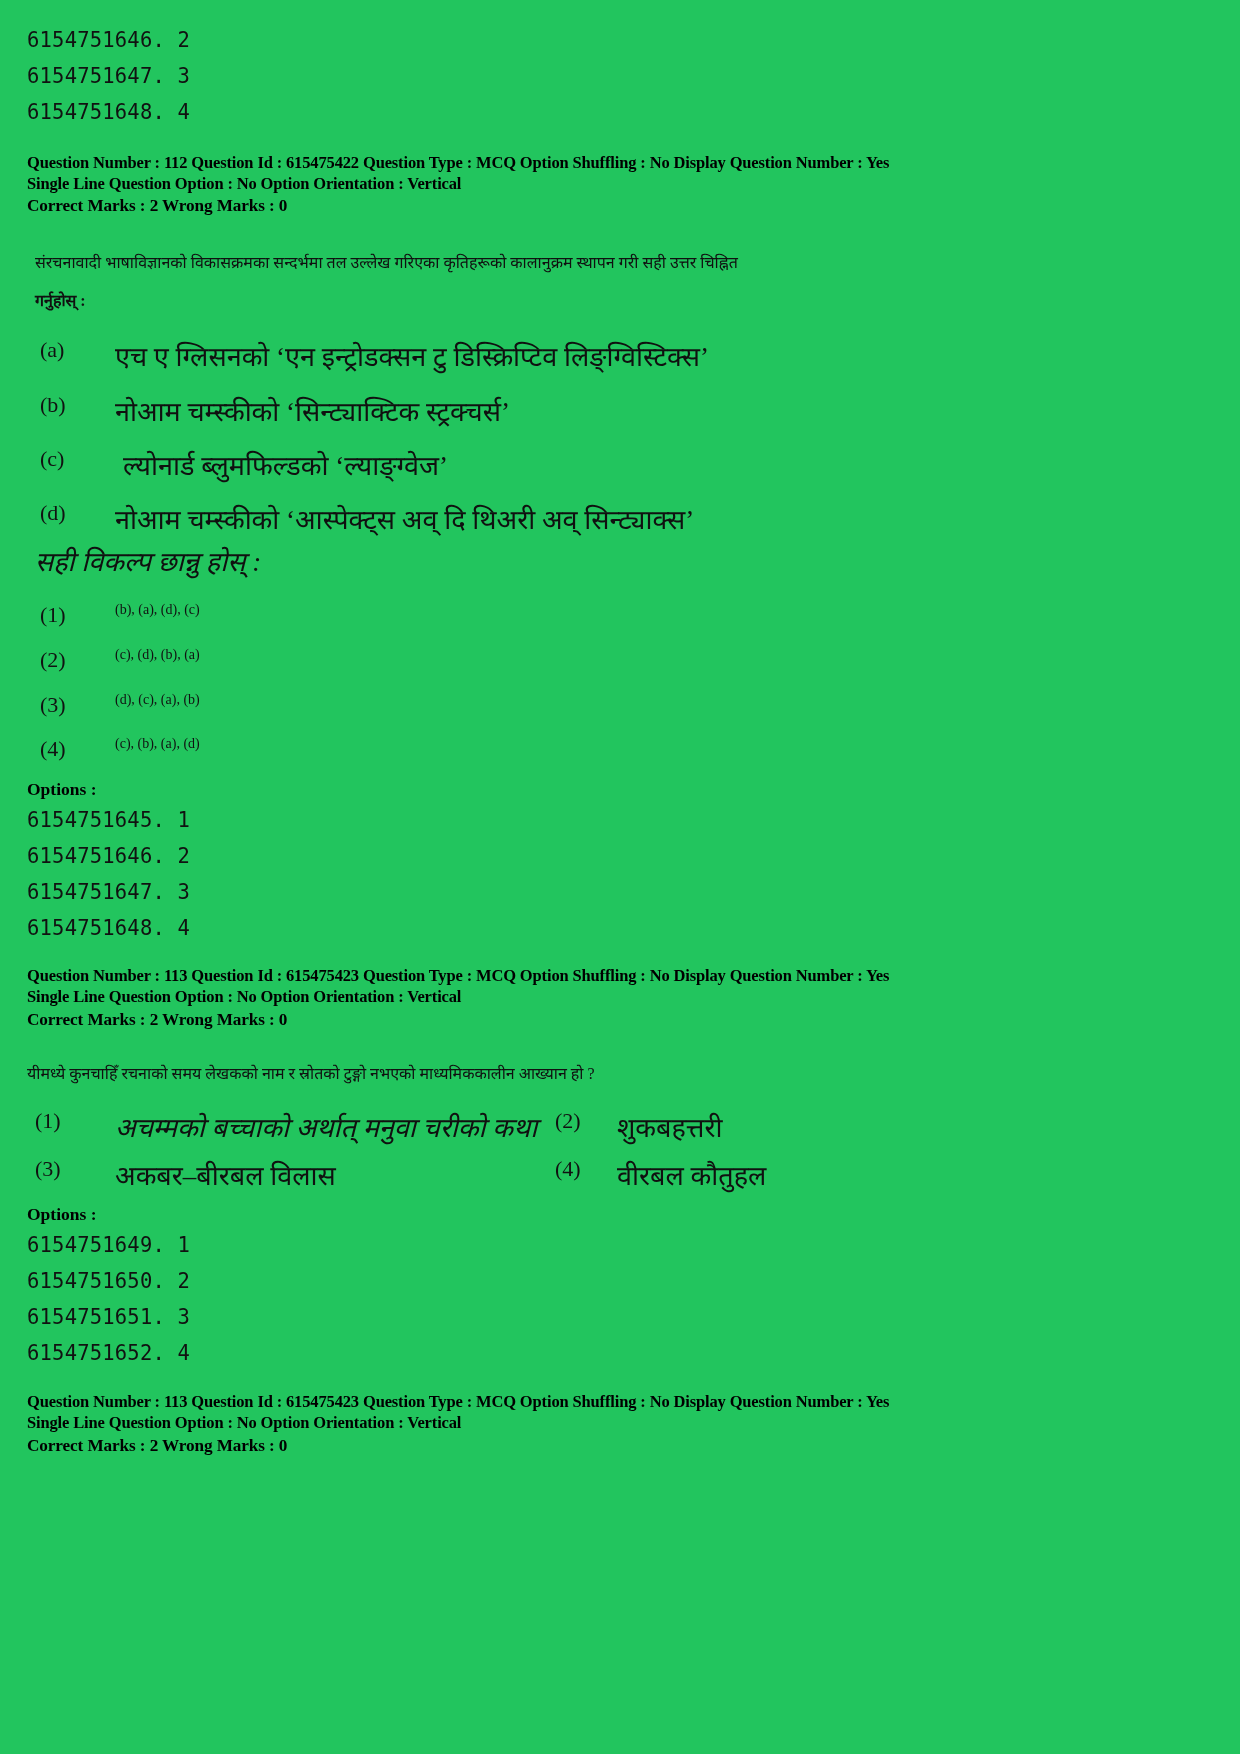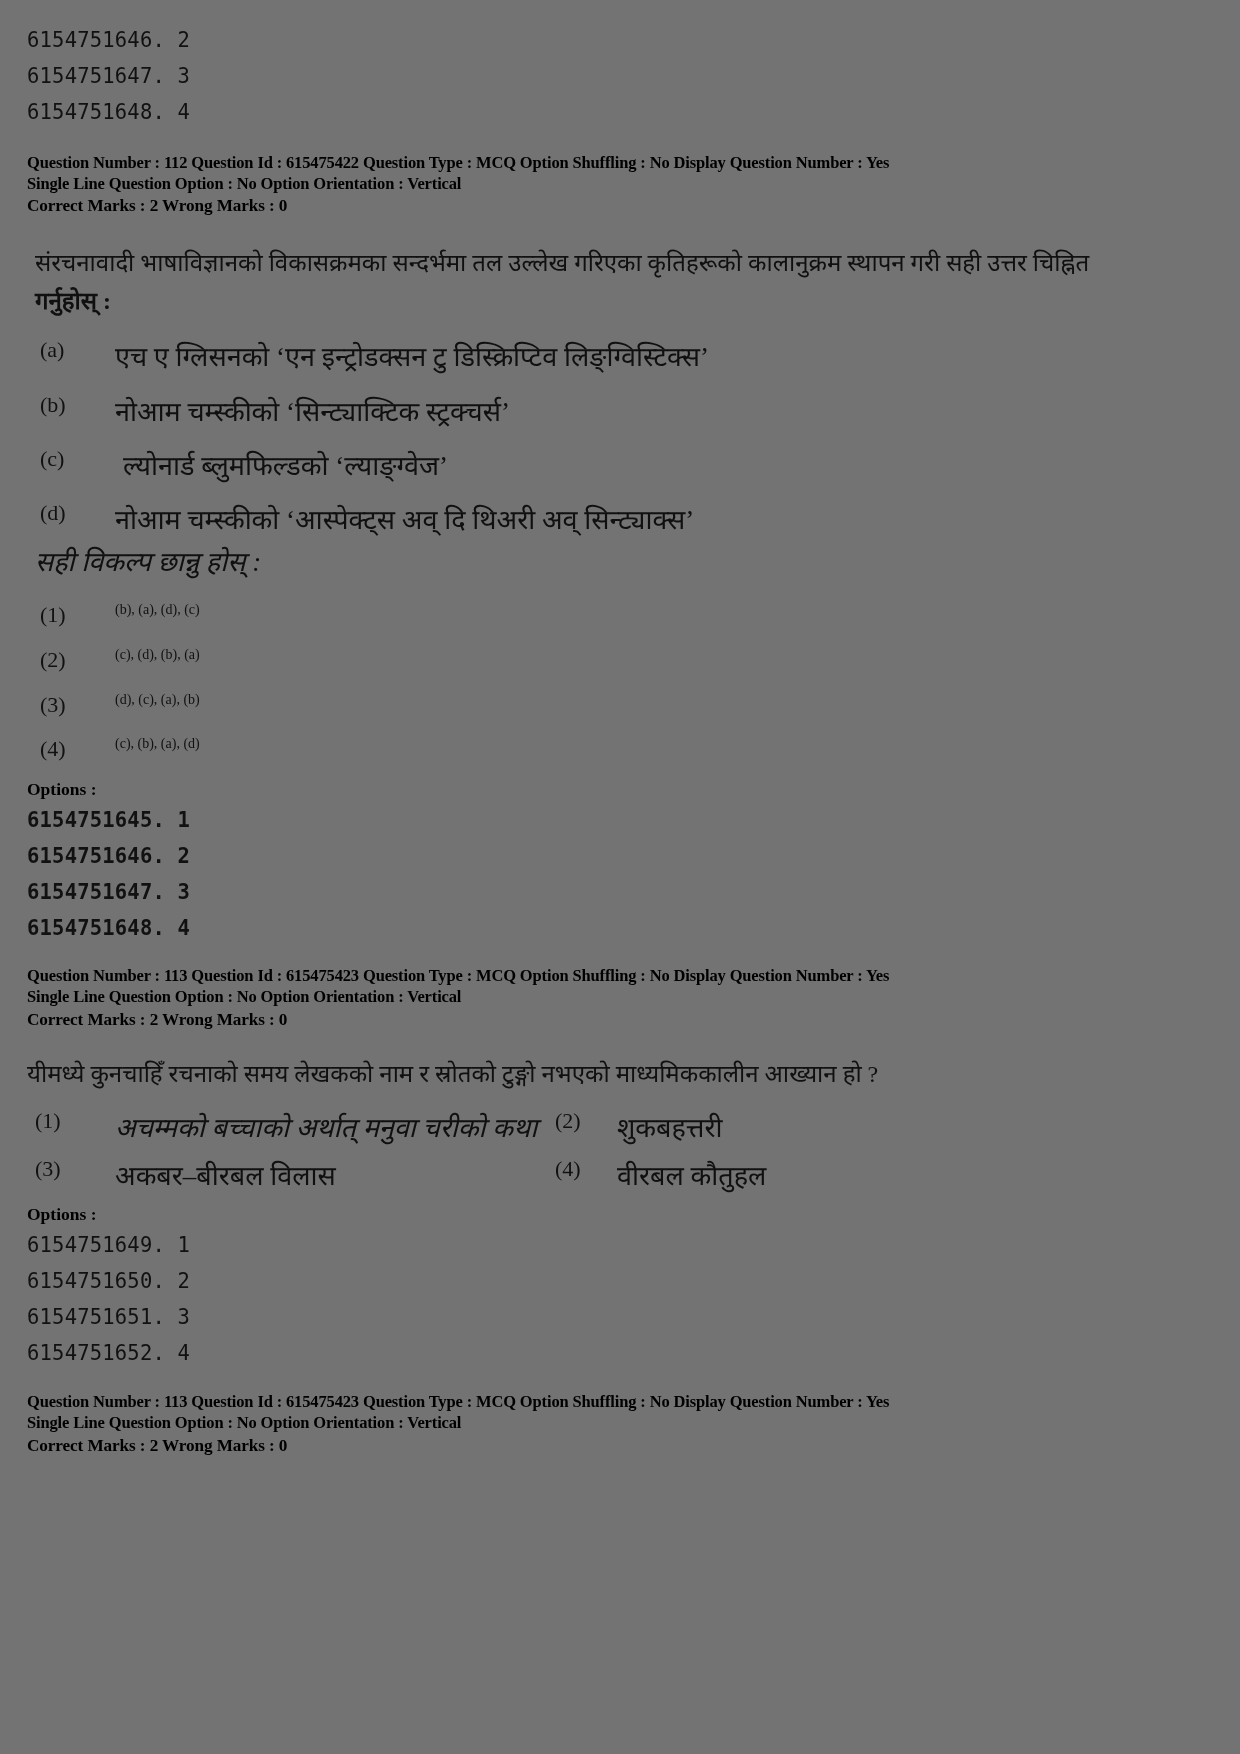--- a/index.html
+++ b/index.html
@@ -13,21 +13,21 @@
     position: relative;
     font-family: "Liberation Serif", serif;
     color: #0a0a0a;
     overflow: hidden;
   }
   .page {
     position: absolute;
     left: 0; top: 0;
     width: 1240px;
     height: 1754px;
-    background: #737373;
+    background: #22c55e;
     padding: 0;
   }
   
   .optid {
     font-family: "DejaVu Sans Mono", monospace;
     font-size: 20.5px;
     letter-spacing: 0.2px;
     color: #111;
     line-height: 36px;
     white-space: pre;
@@ -54,21 +54,21 @@
   }
   
   .dev {
     font-family: "Liberation Serif", "DejaVu Sans", serif;
     font-size: 27px;
     color: #101010;
     line-height: 44px;
     white-space: nowrap;
   }
   .dev-q {
-    font-size: 24px;
+    font-size: 16px;
     line-height: 46px;
   }
   
   .lbl {
     font-family: "Liberation Serif", serif;
     font-size: 22px;
     color: #111;
     white-space: nowrap;
   }
   .ansrow {
@@ -137,21 +137,21 @@
     <div class="abs" style="left:40px; top:692px;">
       <span class="lbl">(3)</span>
       <span class="ansrow" style="position:absolute; left:75px; top:0;">(d), (c), (a), (b)</span>
     </div>
     <div class="abs" style="left:40px; top:736px;">
       <span class="lbl">(4)</span>
       <span class="ansrow" style="position:absolute; left:75px; top:0;">(c), (b), (a), (d)</span>
     </div>
 
     <div class="abs optionsLabel" style="left:27px; top:779px;">Options :</div>
-    <div class="abs" style="left:27px; top:802px;font-weight:bold;">
+    <div class="abs" style="left:27px; top:802px;">
       <div class="optid">6154751645. 1</div>
       <div class="optid">6154751646. 2</div>
       <div class="optid">6154751647. 3</div>
       <div class="optid">6154751648. 4</div>
     </div>
   </div>
 
   <div class="abs" style="left:0; top:0; width:1240px;">
 
     <div class="abs" style="left:27px; top:965px;">

